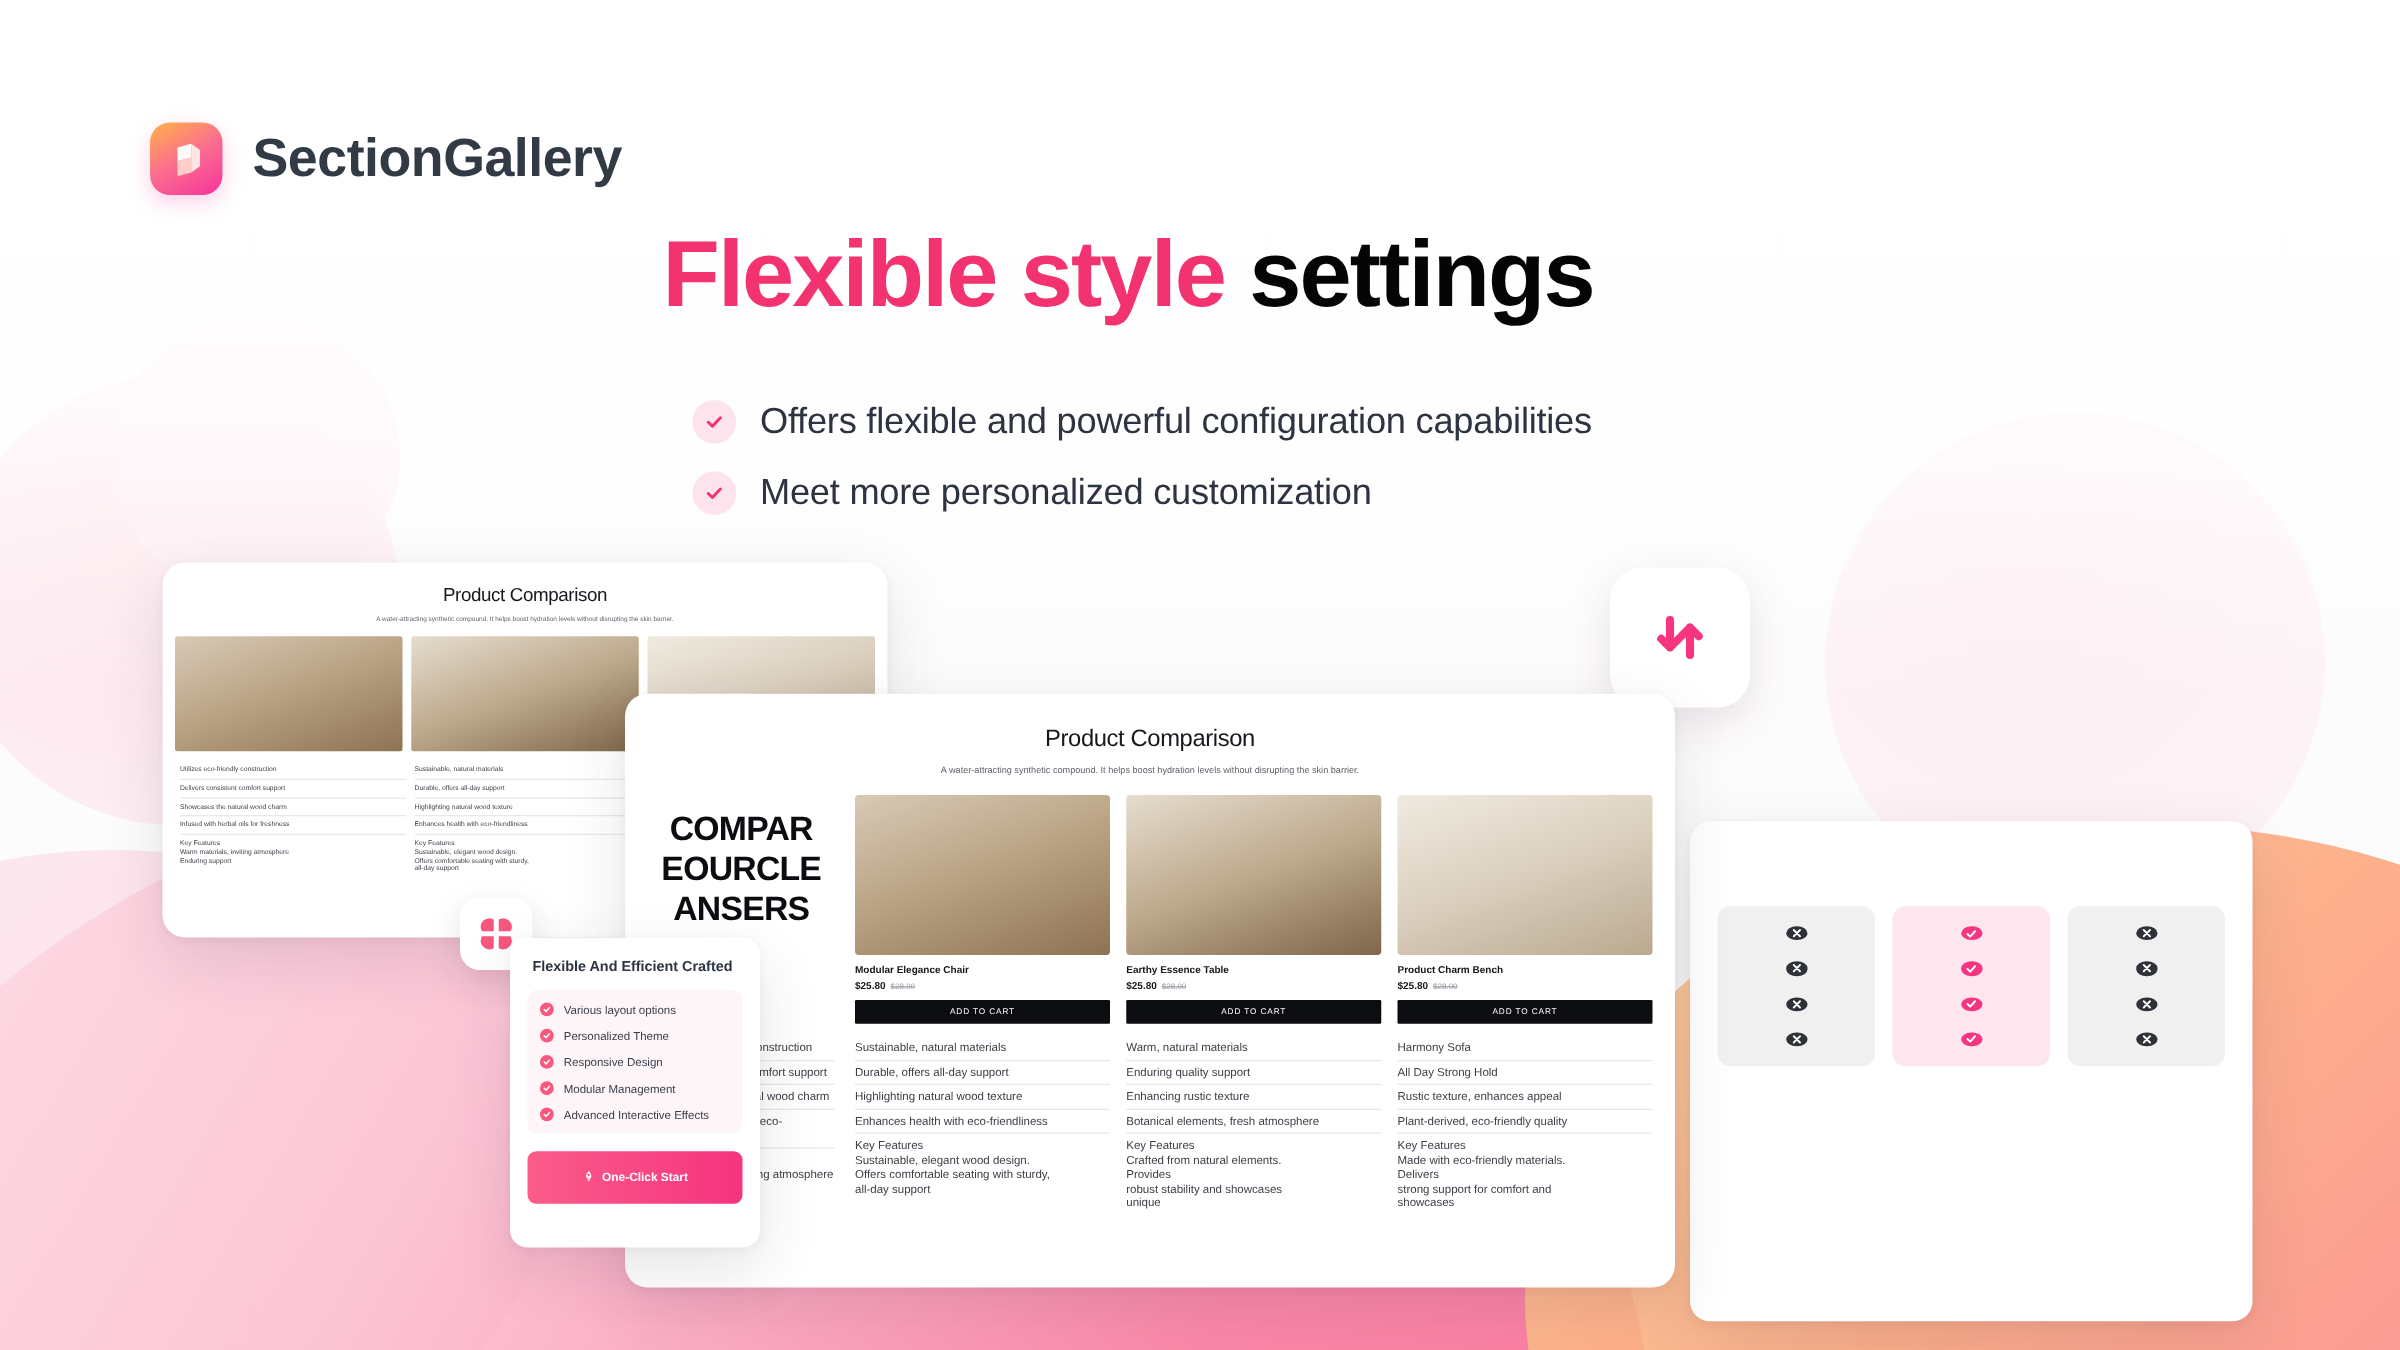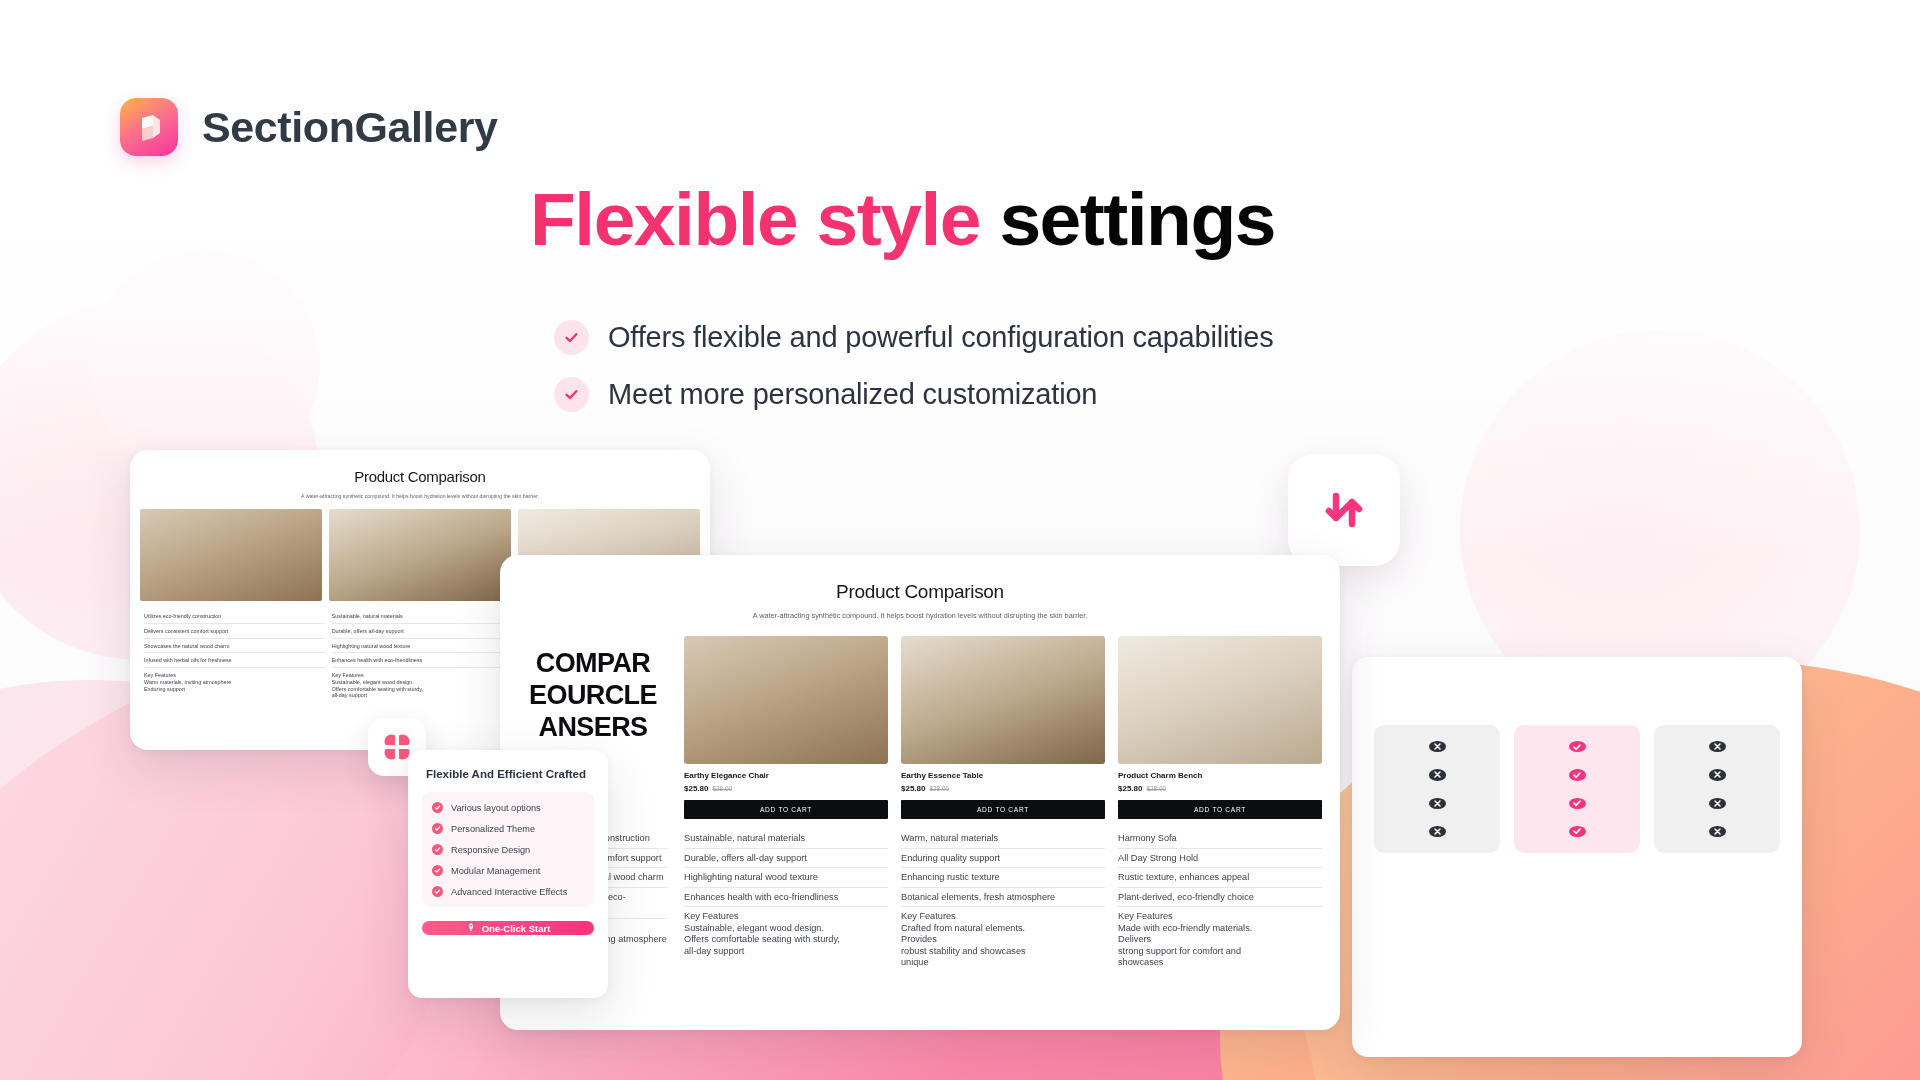--- a/index.html
+++ b/index.html
@@ -181,21 +181,21 @@
   .mini-check {
     width: 11px; height: 11px; border-radius: 50%;
     background: #f8577e; display:flex; align-items:center; justify-content:center;
     flex: 0 0 auto;
   }
   .panel-cta {
     margin: 14px 14px 0 14px; border-radius: 7px;
     background: linear-gradient(90deg, #fb5c8a 0%, #f5347f 100%);
     color: #fff; font-size: 9.5px; font-weight: 700;
     display: flex; align-items: center; justify-content: center; gap: 6px;
-    height: 14px;
+    height: 42px;
   }
 
   
   #icon-clover {
     position: absolute; left: 368px; top: 718px;
     width: 58px; height: 58px; border-radius: 16px;
     background: #fff; box-shadow: 0 10px 26px rgba(80,40,70,.14);
     display: flex; align-items: center; justify-content: center;
   }
   
@@ -409,21 +409,21 @@
     </div>
 
     <div class="front-grid">
       <div class="front-left">
         <div class="front-left-head">COMPAR EOURCLE ANSERS</div>
       </div>
       <div class="front-right">
         <div class="prod-row">
           <div class="prod">
             <div class="pc-img img-a"></div>
-            <div class="prod-name">Earthy Elegance Chair</div>
+            <div class="prod-name">Modular Elegance Chair</div>
             <div class="prod-price">
               <span>$25.80</span><span class="old">$28.00</span>
             </div>
             <div class="prod-cart">ADD TO CART</div>
           </div>
           <div class="prod">
             <div class="pc-img img-b2"></div>
             <div class="prod-name">Earthy Essence Table</div>
             <div class="prod-price">
               <span>$25.80</span><span class="old">$28.00</span>
@@ -477,21 +477,21 @@
             <span style="white-space:pre-line">Crafted from natural elements.
 Provides
  robust stability and showcases
 unique</span>
           </div>
         </div>
         <div class="pc-col">
           <div class="pc-cell">Harmony Sofa</div>
           <div class="pc-cell">All Day Strong Hold</div>
           <div class="pc-cell">Rustic texture, enhances appeal</div>
-          <div class="pc-cell">Plant-derived, eco-friendly choice</div>
+          <div class="pc-cell">Plant-derived, eco-friendly quality</div>
           <div class="pc-cell last">
             <span class="pc-feat-title">Key Features</span>
             <span style="white-space:pre-line">Made with eco-friendly materials.
 Delivers
 strong support for comfort and
 showcases</span>
           </div>
         </div>
       </div>
     </div>

